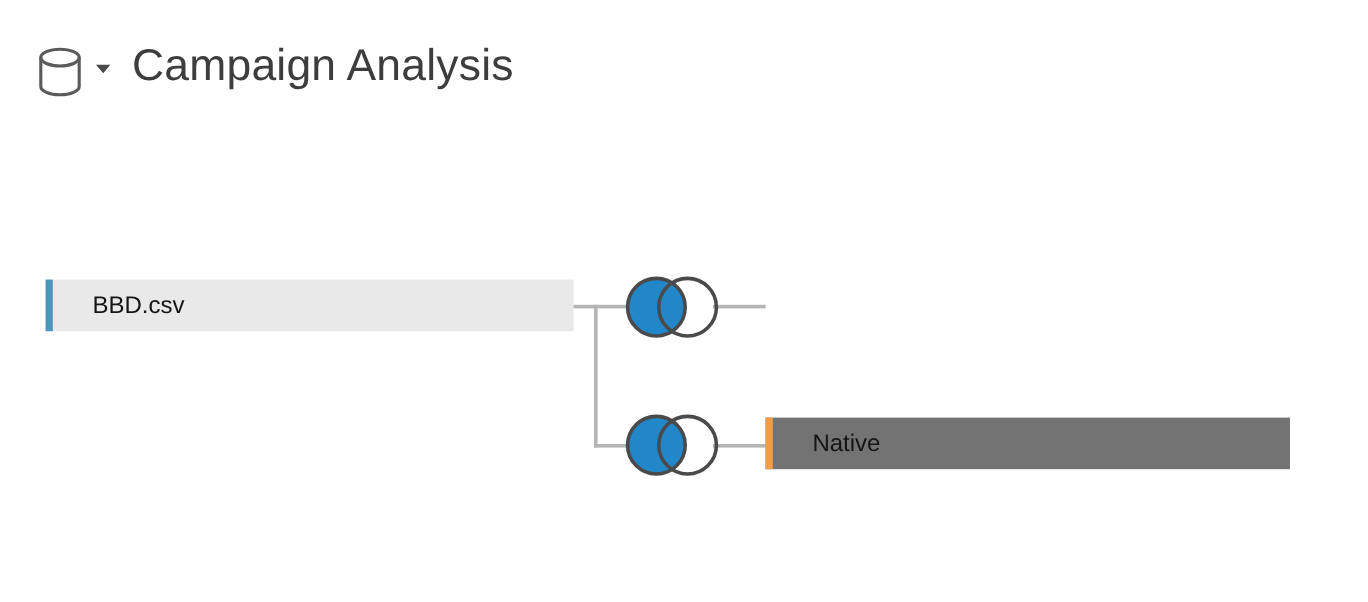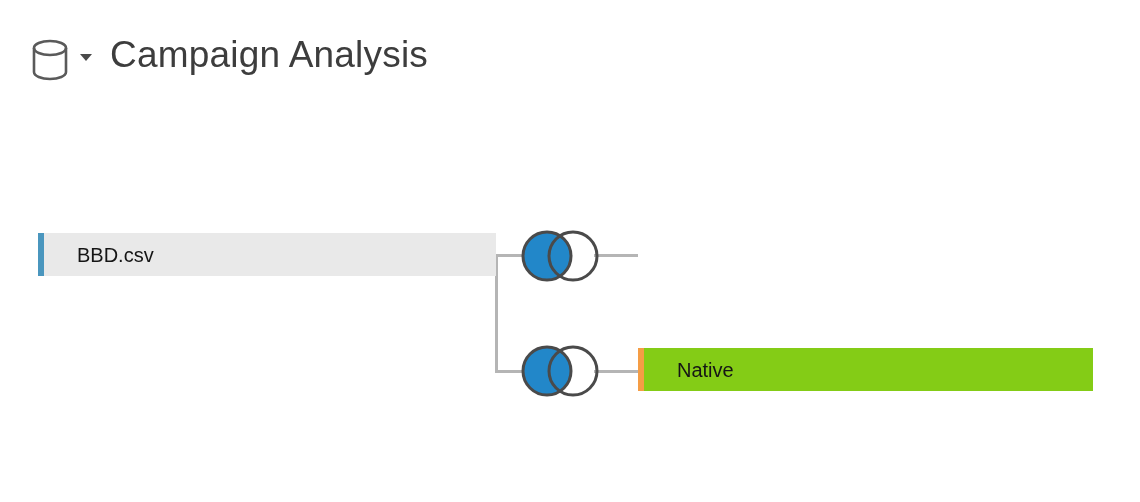--- a/index.html
+++ b/index.html
@@ -34,21 +34,20 @@
 
   
   .hline { position: absolute; height: 3px; }
   .vline { position: absolute; width: 3px; }
 
   
   .node {
     position: absolute;
     height: 43px;
     cursor: pointer;
-    padding-left: 18px;
   }
   .node .accent {
     position: absolute;
     left: 0; top: 0; bottom: 0;
     width: 6px;
   }
   .node .label {
     position: absolute;
     left: 39px;
     top: 50%;
@@ -101,18 +100,18 @@
   </div>
 
   <div class="venn" style="left:519px; top:343px;">
     <svg width="82" height="56" viewBox="0 0 82 56">
       <circle cx="28" cy="28" r="24" stroke-width="3" style="stroke: rgb(74, 74, 74); fill: rgb(34, 135, 201);"></circle>
       <circle cx="54" cy="28" r="24" fill="none" stroke-width="3" style="stroke: rgb(74, 74, 74);"></circle>
     </svg>
   </div>
 
 
-  <div class="node" style="left: 638px; top: 348px; width: 437px; background-color: #84cc16;">
+  <div class="node" style="left: 638px; top: 348px; width: 437px; background-color: #737373;">
     <span class="accent" style="background-color: rgb(245, 157, 69);"></span>
     <span class="label" style="color: rgb(21, 21, 21);">Native</span>
   </div>
 
 </div>
 
 </body></html>

